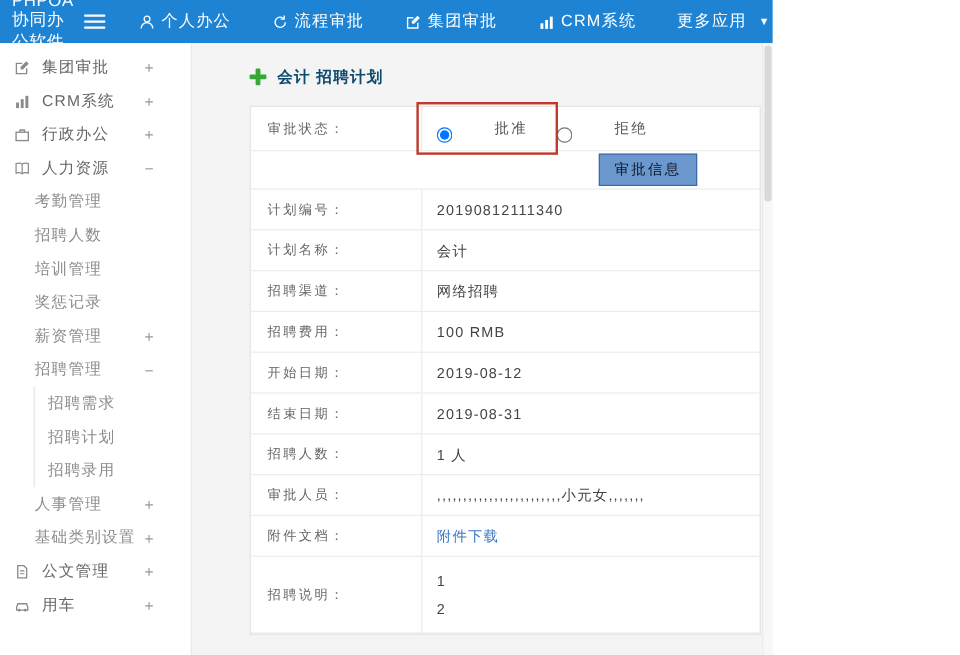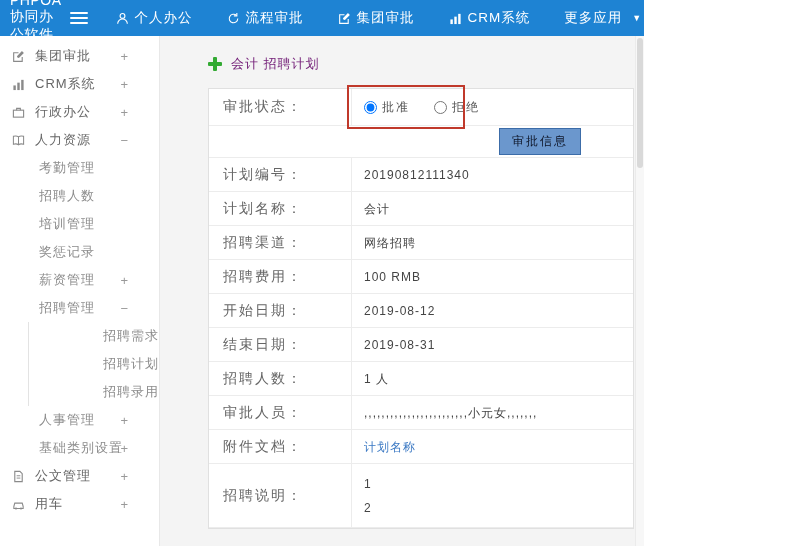--- a/index.html
+++ b/index.html
@@ -20,46 +20,46 @@
 
   
   .layout { display:flex; height:510px; }
   .sidebar { width:160px; background:#fff; border-right:1px solid #e8e8e8;
     padding-top:6px; overflow:hidden; flex:0 0 160px; }
   .side-item { position:relative; height:28px; display:flex; align-items:center;
     font-size:13px; color:#666; padding-left:12px; letter-spacing:1px; cursor:pointer;
     white-space:nowrap; }
   .side-item .s-icon { width:19px; margin-right:4px; color:#8a8a8a; display:flex; align-items:center; }
   .side-item .toggle { position:absolute; right:30px; color:#999; font-size:13px; }
-  .side-item.level-2 { padding-left:39px; color:#8c8c8c; }
-  .side-item.level-3 { padding-left:40px; color:#8c8c8c;justify-content:flex-end; }
+  .side-item.level-2 { padding-left:29px; color:#8c8c8c; }
+  .side-item.level-3 { padding-left:40px; color:#8c8c8c; }
   .side-item.level-3::before { content:""; position:absolute; left:28px; top:0; bottom:0;
     width:1px; background:#e3e3e3; }
 
   
   .main { flex:1; background:#f4f4f4; padding:18px 10px 0 48px; position:relative; }
   .page-title-row { display:flex; align-items:center; height:20px; margin-bottom:14px; }
   .plus-icon { position:relative; width:14px; height:14px; margin-right:9px; }
   .plus-icon i { position:absolute; background:var(--accent-green,#33aa33); border-radius:1px; }
   .plus-icon .h { left:0; top:5px; width:14px; height:4px; }
   .plus-icon .v { left:5px; top:0; width:4px; height:14px; }
-  .title-text { font-size:13px; font-weight:normal; color:#701a75; letter-spacing:1px; }
+  .title-text { font-size:13px; font-weight:bold; color:#0c4a6e; letter-spacing:1px; }
 
   .panel { background:#fff; border:1px solid #e0e0e0; }
   .row { position:relative; display:flex; align-items:center;
     border-bottom:1px solid #ececec; min-height:34px; }
-  .cell.label { width:142px; padding-left:14px; font-size:14px; color:#666;
+  .cell.label { width:142px; padding-left:14px; font-size:11px; color:#666;
     letter-spacing:2px; }
   .cell.value { flex:1; align-self:stretch; display:flex; align-items:center;
     border-left:1px solid #ececec; padding-left:12px; font-size:12px; color:#444;
     letter-spacing:1px; white-space:pre-line; line-height:24px; }
   .row.tall { min-height:64px; }
   .status-row { min-height:37px; }
-  .radio-option { display:flex; align-items:center; margin-right:24px; font-size:12px;
-    color:#555; letter-spacing:2px; cursor:pointer; }
+  .radio-option { display:flex; align-items:flex-end; margin-right:24px; font-size:12px;
+    color:#555; letter-spacing:2px; cursor:pointer;gap:30px; }
   .radio-option input { margin-right:5px; }
   .annotation-box { position:absolute; left:138px; top:-4px; width:118px; height:44px;
     border:2px solid var(--annotation-red,#c0392b); z-index:5; pointer-events:none; }
   .button-row { min-height:32px; justify-content:flex-end; padding-right:52px; }
   .approve-btn { background:var(--button-blue,#6b97cd);
     border:1px solid var(--button-border,#3c6ca8); color:#0f172a; font-size:12px;
     letter-spacing:2px; padding:4px 12px; cursor:pointer;
     font-family:"Liberation Sans","DejaVu Sans",sans-serif; }
   .value a { color:var(--link-blue,#3a78c3); text-decoration:none; cursor:pointer; }
 
@@ -304,21 +304,21 @@
             <div class="row field-row">
     <div class="cell label">招聘人数：</div>
     <div class="cell value">1 人</div>
   </div>
             <div class="row field-row">
     <div class="cell label">审批人员：</div>
     <div class="cell value">,,,,,,,,,,,,,,,,,,,,,,,,小元女,,,,,,,</div>
   </div>
             <div class="row field-row">
     <div class="cell label">附件文档：</div>
-    <div class="cell value"><a>计划名称</a></div>
+    <div class="cell value"><a>附件下载</a></div>
   </div>
             <div class="row field-row tall">
     <div class="cell label">招聘说明：</div>
     <div class="cell value">1
 2</div>
   </div>
           </div>
       </div>
     </main>
   </div>

